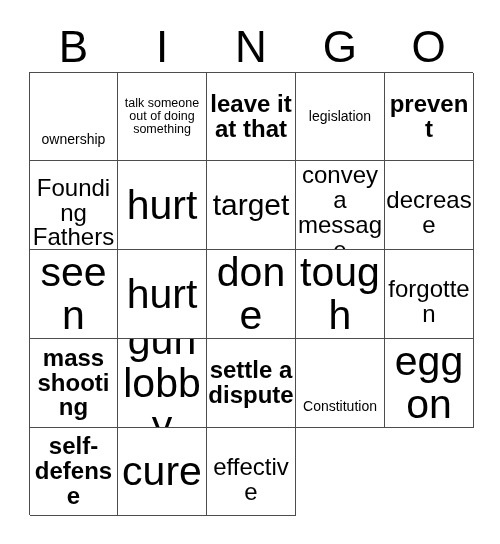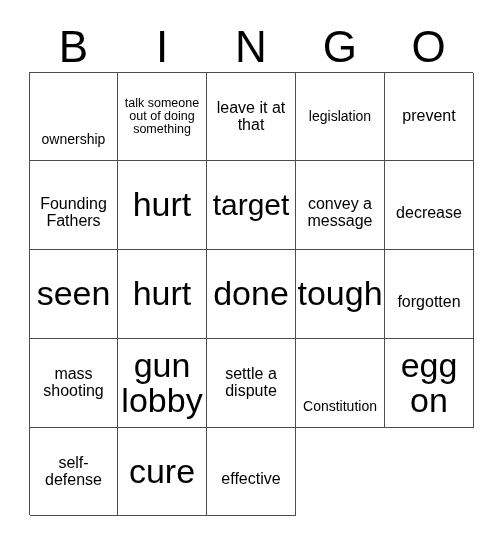--- a/index.html
+++ b/index.html
@@ -69,24 +69,24 @@
   .cell span {
     display: block;
     line-height: 1.04;
     width: 100%;
     word-wrap: break-word;
   }
   
   .fs-xs span { font-size: 12.5px; }
   .fs-s  span { font-size: 14px; margin-top: 46px; }
   .fs-m  span { font-size: 14px; }
-  .fs-l  span { font-size: 16px; margin-top: 16px; }
-  .fs-xl span { font-size: 16px; }
+  .fs-l  span { font-size: 24px; margin-top: 16px; }
+  .fs-xl span { font-size: 24px; font-weight: bold; }
   .fs-xxl span { font-size: 30px; }
-  .fs-xxxl span { font-size: 34px; }
+  .fs-xxxl span { font-size: 41px; }
 </style>
 </head>
 <body>
 
 <div id="card">
 
   <div id="header-row">
     <div class="header-letter">B</div>
     <div class="header-letter">I</div>
     <div class="header-letter">N</div>

